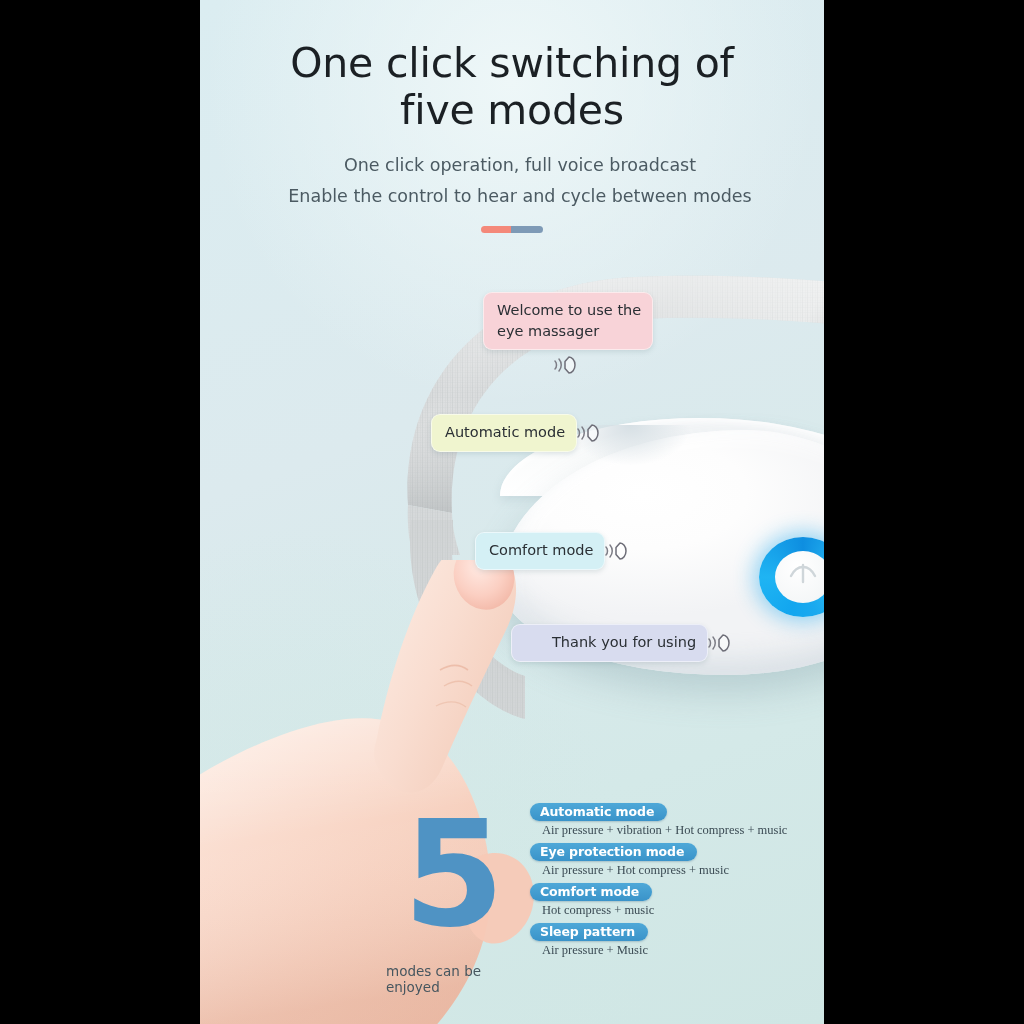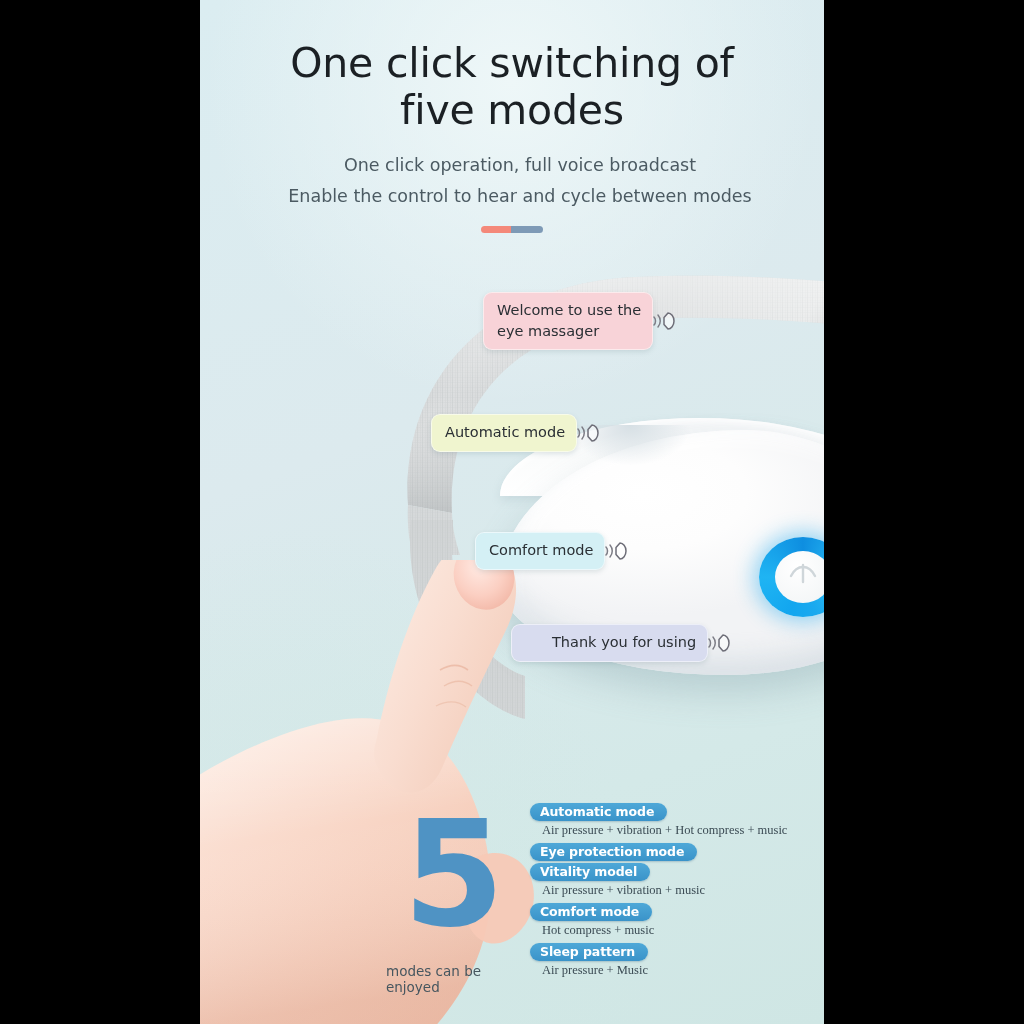--- a/index.html
+++ b/index.html
@@ -76,21 +76,21 @@
   #hand{ position:absolute; left:-60px; top:560px; width:520px; height:470px; }
 
   
   .bubble{ position:absolute; display:flex; align-items:center; z-index:20; }
   .bubble .box{ border-radius:9px; padding:7px 11px 8px 13px;
     font-family:"DejaVu Sans", sans-serif; font-size:14.5px; line-height:1.42;
     color:#2a2f34; white-space:pre-line; box-shadow:0 2px 5px rgba(90,120,130,.18);
     border:1px solid rgba(255,255,255,.55); }
   .bubble .spk{ margin-left:-2px; width:30px; height:30px; flex:0 0 30px; }
 
-  #b1{ left:283px; top:292px; }
+  #b1{ left:283px; top:292px;flex-direction:column; }
   #b1 .box{ background:#f8d3d8; }
   #b2{ left:231px; top:414px; }
   #b2 .box{ background:#f0f5cf; }
   #b3{ left:275px; top:532px; }
   #b3 .box{ background:#d4f0f5; }
   #b4{ left:311px; top:624px; }
   #b4 .box{ background:#d8dcef;padding-left:40px; }
 
   
   .five{ position:absolute; left:203px; top:812px; font-size:146px; line-height:.86;
@@ -269,24 +269,21 @@
     <div class="five">5</div>
     <div class="five-cap">modes can be enjoyed</div>
 
     <div class="modes">
       <div class="mode">
         <span class="pill">Automatic mode</span>
         <span class="desc">Air pressure + vibration + Hot compress + music</span>
       </div>
       <div class="mode">
         <span class="pill">Eye protection mode</span>
-      </div>
-      <div class="mode">
-        <span class="pill">Vitality model</span>
-        <span class="desc">Air pressure + vibration + music</span>
+        <span class="desc">Air pressure + Hot compress + music</span>
       </div>
       <div class="mode">
         <span class="pill">Comfort mode</span>
         <span class="desc">Hot compress + music</span>
       </div>
       <div class="mode">
         <span class="pill">Sleep pattern</span>
         <span class="desc">Air pressure + Music</span>
       </div>
     </div>

